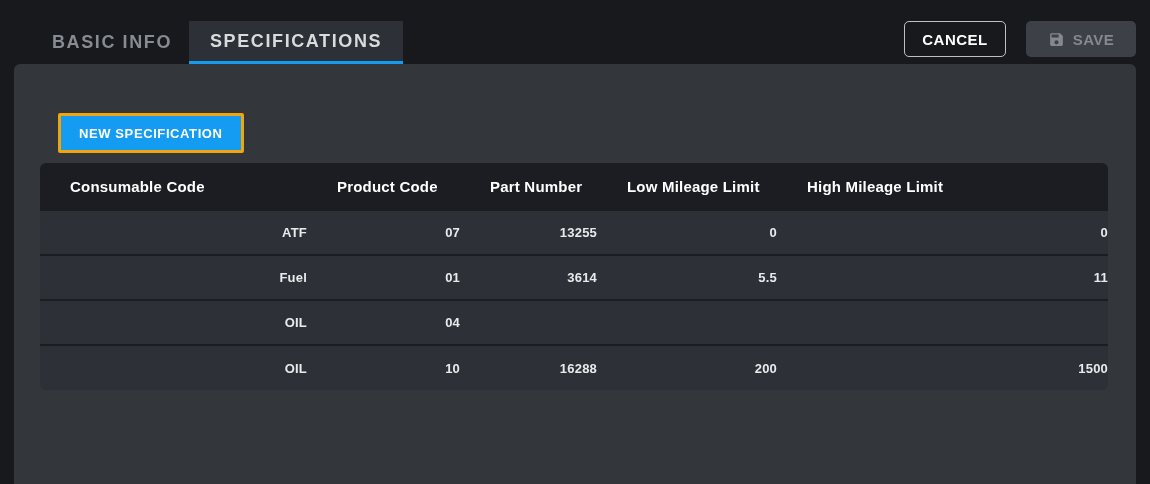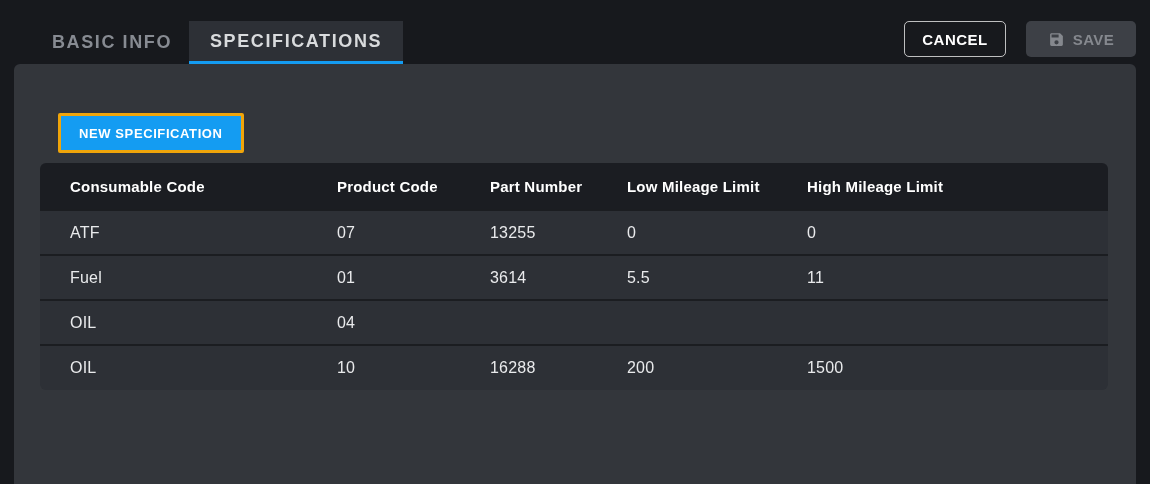--- a/index.html
+++ b/index.html
@@ -71,22 +71,22 @@
   table{width:100%;border-collapse:collapse;table-layout:fixed;}
   col.c1{width:267px;} col.c2{width:153px;} col.c3{width:137px;}
   col.c4{width:180px;} col.c5{width:331px;}
   thead th{
     height:47px;background:var(--table-header-bg);
     color:#ffffff;font-size:15px;font-weight:700;letter-spacing:0.2px;
     text-align:left;padding:0 0 0 30px;white-space:nowrap;
   }
   tbody td{
     height:45px;background:var(--row-bg);
-    color:#e9eaec;font-size:16px;font-weight:400;letter-spacing:0.2px;
-    text-align:left;padding:0 0 0 30px;white-space:nowrap;
+    color:#e9eaec;font-size:13px;font-weight:700;letter-spacing:0.2px;
+    text-align:right;padding:0 0 0 30px;white-space:nowrap;
     border-top:2px solid var(--divider);
   }
   tbody tr{cursor:pointer;}
 </style>
 </head>
 <body>
 
 <div class="topbar">
   <div class="tabs">
     <div class="tab">BASIC INFO</div>

